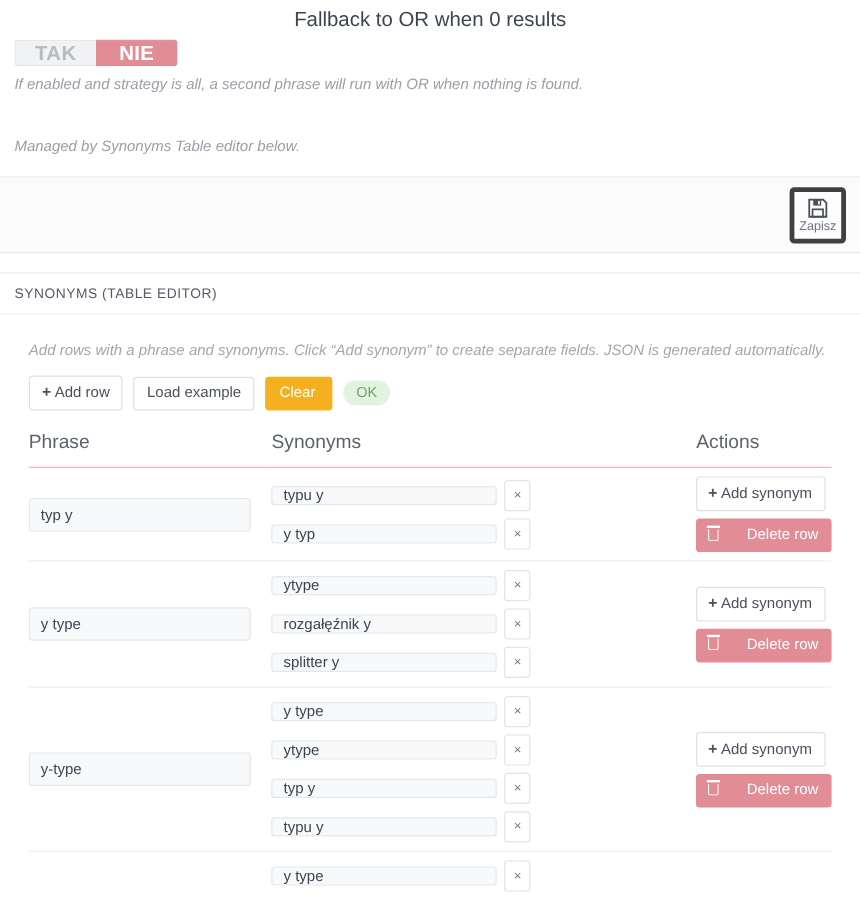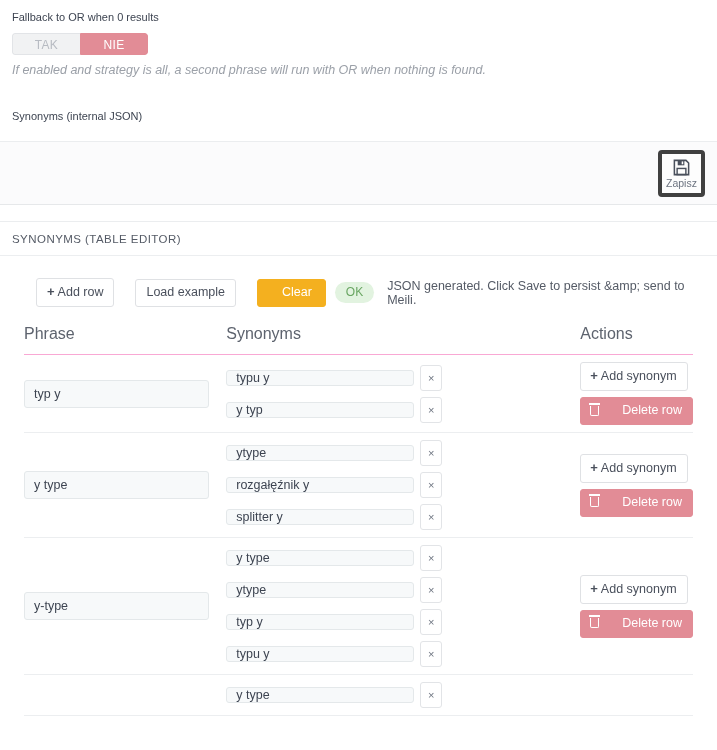--- a/index.html
+++ b/index.html
@@ -10,49 +10,51 @@
     font-family: "Liberation Sans", sans-serif;
     color: #3d4451;
     overflow: hidden;
   }
 
   
   .settings-area {
     padding: 8px 12px 0 12px;
   }
   .field-label {
-    font-size: 11px;
+    font-size: 17px;
     color: #3d4451;
     line-height: 18px;
     margin-bottom: 7px;
+    text-align: center;
   }
   .field-help {
     font-size: 12.5px;
     font-style: italic;
     color: #9ba0a8;
     line-height: 17px;
     margin-top: 7px;
   }
 
   
   .toggle-group {
     display: inline-flex;
     border-radius: 3px;
     overflow: hidden;
   }
   .toggle-btn {
     min-width: 68px;
     height: 22px;
     line-height: 22px;
     text-align: center;
-    font-size: 12px;
+    font-size: 17px;
     letter-spacing: .3px;
     border: 1px solid #e2e4e7;
     cursor: pointer;
     user-select: none;
+    font-weight: bold;
   }
   .toggle-btn.off {
     background: #f1f2f3;
     color: #b7bbc2;
     border-radius: 3px 0 0 3px;
     border-right: none;
   }
   .toggle-btn.on {
     background: #e28c96;
     color: #ffffff;
@@ -124,32 +126,31 @@
     font-family: "Liberation Sans", sans-serif;
     font-size: 12.5px;
     border-radius: 3px;
     border: 1px solid #dfe1e4;
     background: #ffffff;
     color: #4a505c;
     padding: 5px 10px 6px 10px;
     line-height: 15px;
     cursor: pointer;
     white-space: nowrap;
-    margin-left: 12px;
   }
   .btn .plus {
     font-weight: bold;
     font-size: 13px;
     margin-right: 3px;
   }
   .btn-warn {
     background: #f4b01f;
     border-color: #f4b01f;
     color: #ffffff;
-    padding: 5px 13px 6px 24px;
+    padding: 5px 13px 6px 11px;
   }
   .badge-ok {
     background: #e2f3e0;
     color: #6aa663;
     font-size: 12px;
     border-radius: 11px;
     padding: 3px 11px 4px 11px;
     line-height: 14px;
   }
   .status-text {
@@ -287,21 +288,21 @@
 
   <div class="toggle-group">
     <div class="toggle-btn off">TAK</div>
     <div class="toggle-btn on">NIE</div>
   </div>
 
   <div class="field-help">If enabled and strategy is all, a second phrase will run with OR when nothing is found.</div>
 
   <div class="spacer-28"></div>
 
-  <div class="field-label">Synonyms (internal JSON)</div>
+  <div class="field-help">Managed by Synonyms Table editor below.</div>
 
 </div>
 
 <div class="toolbar-band">
   <div class="save-btn">
     <span>
       <svg width="19" height="19" viewBox="0 0 20 20" aria-hidden="true">
         <path d="M2.5 2.5h12.2L17.5 5.3v12.2H2.5z" fill="none" stroke="#4a505c" stroke-width="1.6"></path>
         <rect x="6" y="2.5" width="7" height="5.2" fill="#4a505c"></rect>
         <rect x="10.2" y="3.6" width="1.6" height="3" fill="#ffffff"></rect>
@@ -311,27 +312,27 @@
     <span class="lbl">Zapisz</span>
   </div>
 </div>
 
 <div class="card">
 
   <div class="card-header">SYNONYMS (TABLE EDITOR)</div>
 
   <div class="card-body">
 
+    <div class="editor-hint">Add rows with a phrase and synonyms. Click “Add synonym” to create separate fields. JSON is generated automatically.</div>
 
     <div class="controls">
       <button class="btn"><span class="plus">+</span><span>Add row</span></button>
       <button class="btn">Load example</button>
       <button class="btn btn-warn">Clear</button>
       <span class="badge-ok">OK</span>
-      <span class="status-text">JSON generated. Click Save to persist &amp;amp; send to Meili.</span>
     </div>
 
     <table class="syn-table">
       <thead>
         <tr>
           <th class="col-phrase">Phrase</th>
           <th class="col-syn">Synonyms</th>
           <th class="col-act">Actions</th>
         </tr>
       </thead>

